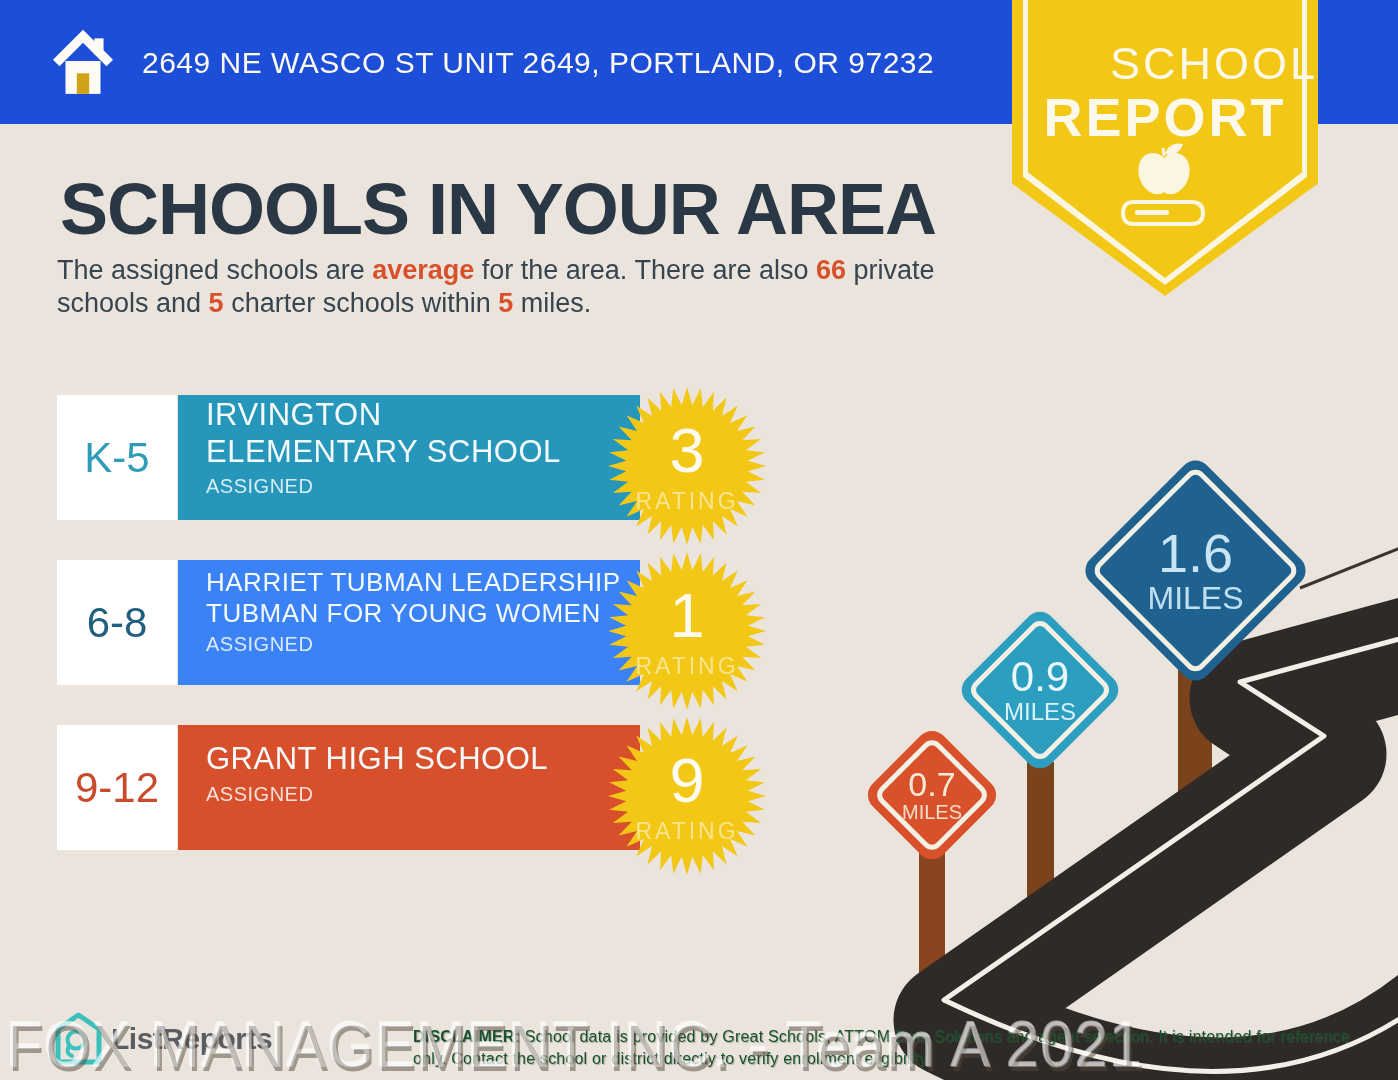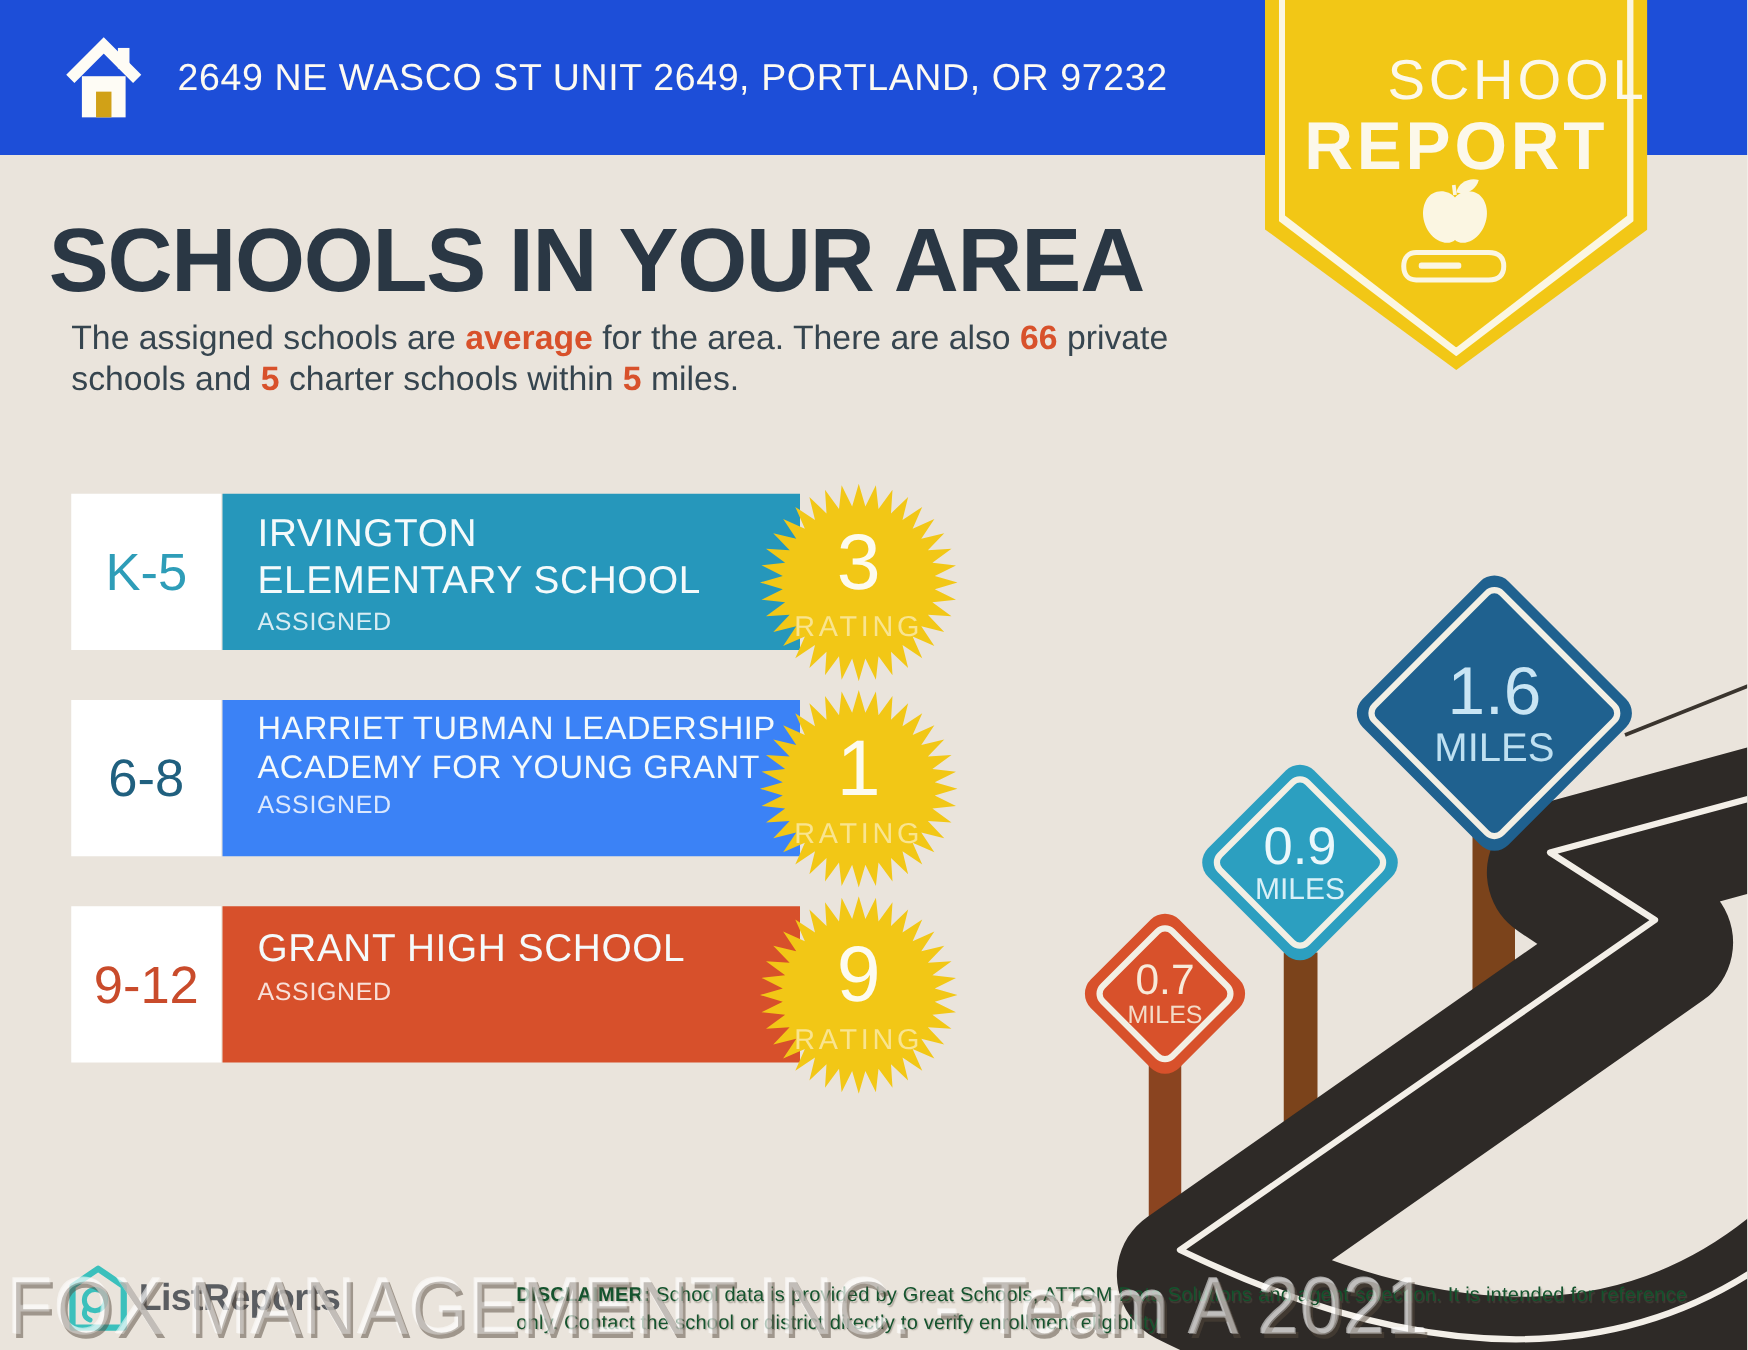--- a/index.html
+++ b/index.html
@@ -16,32 +16,32 @@
   .badge { position:absolute; left:1012px; top:0; width:306px; height:296px; z-index:5; }
   .badge .pl { position:absolute; clip-path:polygon(0 0,100% 0,100% 62%,50% 100%,0 62%); }
   .badge .p1 { left:0; right:0; top:0; bottom:0; background:#F2C716; }
   .badge .p2 { left:11px; right:11px; top:0; bottom:11px; background:#FBF6E2; }
   .badge .p3 { left:16px; right:16px; top:0; bottom:18px; background:#F2C716; }
   .badge-line1 { position:absolute; top:38px; width:100%; text-align:right; font-size:45px; font-weight:400; color:#FCF8EA; letter-spacing:3px; }
   .badge-line2 { position:absolute; top:86px; width:100%; text-align:center; font-size:54px; font-weight:700; color:#FCF8EA; letter-spacing:3px; }
   .badge-icon { position:absolute; left:50%; top:140px; transform:translateX(-50%); }
 
   
-  .title { position:absolute; left:39px; top:168px; font-size:72px; font-weight:700; color:#2A3744; letter-spacing:-1px; white-space:nowrap; }
+  .title { position:absolute; left:60px; top:168px; font-size:72px; font-weight:700; color:#2A3744; letter-spacing:-1px; white-space:nowrap; }
   .subtitle { position:absolute; left:57px; top:254px; width:945px; font-size:27px; line-height:1.24; color:#36454F; }
   .subtitle .hl { color:#D8512B; font-weight:700; }
 
   
   .row { position:absolute; left:57px; width:770px; height:125px; }
   .row.r1 { top:395px; } .row.r2 { top:560px; } .row.r3 { top:725px; }
   .grade-box { position:absolute; left:0; top:0; width:120px; height:125px; background:#FFFFFF; display:flex; align-items:center; justify-content:center; }
   .grade { font-size:42px; font-weight:400; }
   .r1 .grade { color:#2E9DB8; } .r2 .grade { color:#20607F; } .r3 .grade { color:#C94B2B; }
   .bar { position:absolute; left:121px; top:0; width:462px; height:125px; padding-left:28px; color:#fff; }
-  .r1 .bar { background:#2697BB; padding-top:14px; }
+  .r1 .bar { background:#2697BB; padding-top:2px; }
   .r2 .bar { background:#3b82f6; padding-top:7px; }
   .r3 .bar { background:#D7502B; padding-top:16px; }
   .school-name { font-size:31px; line-height:1.18; letter-spacing:0.5px; color:#F4FAFB; }
   .r2 .school-name { font-size:26px; }
   .assigned { margin-top:5px; font-size:20px; letter-spacing:0.5px; color:rgba(255,255,255,0.82); }
   .seal { position:absolute; left:551px; top:-8px; width:158px; height:158px; }
   .seal svg { position:absolute; left:0; top:0; }
   .seal-text { position:absolute; left:0; top:0; width:158px; height:158px; display:flex; flex-direction:column; align-items:center; justify-content:center; }
   .seal-num { font-size:63px; font-weight:400; color:#FDFBEF; line-height:1; margin-top:2px; }
   .seal-label { font-size:23px; color:#F9E48F; letter-spacing:3px; margin-top:6px; }
@@ -117,21 +117,21 @@
       </div>
     </div>
   </div>
 
   <div class="row r2">
     <div class="grade-box">
       <div class="grade">6-8</div>
     </div>
     <div class="bar">
       <div class="school-name">HARRIET TUBMAN LEADERSHIP</div>
-      <div class="school-name">ACADEMY FOR YOUNG GRANT</div>
+      <div class="school-name">TUBMAN FOR YOUNG WOMEN</div>
       <div class="assigned">ASSIGNED</div>
     </div>
     <div class="seal">
       <svg class="star" width="158" height="158" viewBox="0 0 158 158">
           <polygon points="79.0,0.0 84.3,18.2 92.7,1.2 94.8,20.1 106.0,4.8 104.8,23.7 118.5,10.6 114.0,29.0 129.8,18.5 122.1,35.9 139.5,28.2 129.0,44.0 147.4,39.5 134.3,53.2 153.2,52.0 137.9,63.2 156.8,65.3 139.8,73.7 158.0,79.0 139.8,84.3 156.8,92.7 137.9,94.8 153.2,106.0 134.3,104.8 147.4,118.5 129.0,114.0 139.5,129.8 122.1,122.1 129.8,139.5 114.0,129.0 118.5,147.4 104.8,134.3 106.0,153.2 94.8,137.9 92.7,156.8 84.3,139.8 79.0,158.0 73.7,139.8 65.3,156.8 63.2,137.9 52.0,153.2 53.2,134.3 39.5,147.4 44.0,129.0 28.2,139.5 35.9,122.1 18.5,129.8 29.0,114.0 10.6,118.5 23.7,104.8 4.8,106.0 20.1,94.8 1.2,92.7 18.2,84.3 0.0,79.0 18.2,73.7 1.2,65.3 20.1,63.2 4.8,52.0 23.7,53.2 10.6,39.5 29.0,44.0 18.5,28.2 35.9,35.9 28.2,18.5 44.0,29.0 39.5,10.6 53.2,23.7 52.0,4.8 63.2,20.1 65.3,1.2 73.7,18.2" fill="#F2C716"></polygon>
         </svg>
       <div class="seal-text">
         <div class="seal-num">1</div>
         <div class="seal-label">RATING</div>
       </div>

